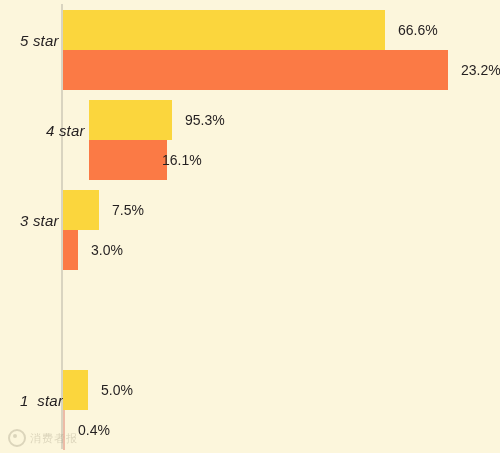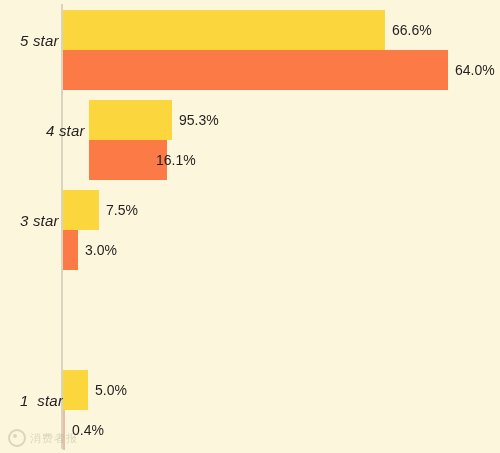--- a/index.html
+++ b/index.html
@@ -84,21 +84,21 @@
   .bar.yellow { background: #fbd63d; }
   .bar.orange { background: #fb7a45; }
 
   .bar-value {
     position: absolute;
     top: 50%;
     transform: translateY(-50%);
     font-size: 14px;
     color: #231f20;
     white-space: nowrap;
-    padding-left: 7px;
+    padding-left: 13px;
   }
 
   
   .watermark {
     position: absolute;
     left: 8px;
     bottom: 6px;
     display: flex;
     align-items: center;
     gap: 4px;
@@ -137,21 +137,21 @@
   <div class="plot">
 
     <div class="group g0">
       <div class="cat-label">5 star</div>
       <div class="bar-row top">
         <div class="bar yellow" style="width:322px"></div>
         <div class="bar-value" style="left:322px">66.6%</div>
       </div>
       <div class="bar-row bottom">
         <div class="bar orange" style="width:385px"></div>
-        <div class="bar-value" style="left:385px">64.0%</div>
+        <div class="bar-value" style="left:385px">23.2%</div>
       </div>
     </div>
 
     <div class="group g1">
       <div class="cat-label">4 star</div>
       <div class="bar-row top">
         <div class="bar yellow" style="width:83px"></div>
         <div class="bar-value" style="left:83px">95.3%</div>
       </div>
       <div class="bar-row bottom">

